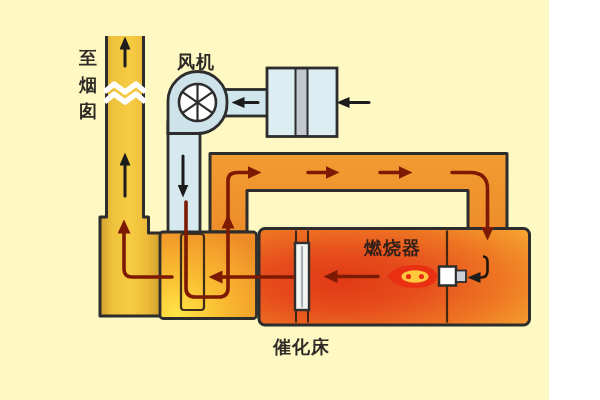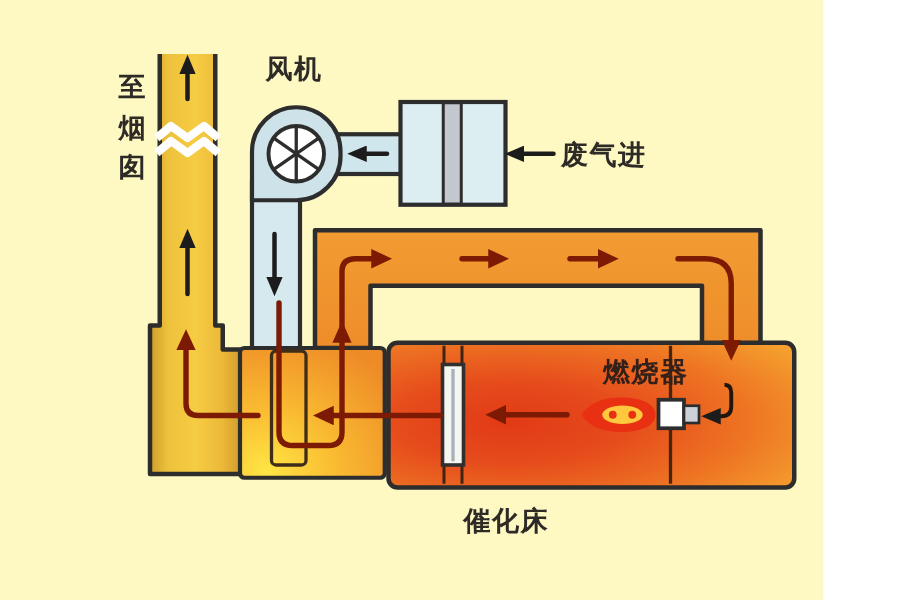--- a/index.html
+++ b/index.html
@@ -131,18 +131,17 @@
   <g fill="none" stroke="#1c1c1c" stroke-width="3" stroke-linecap="round">
     <path d="M125 66 V48" marker-end="url(#mB)"></path>
     <path d="M125 196 V164" marker-end="url(#mB)"></path>
     <path d="M183 156 V186" marker-end="url(#mB)"></path>
     <path d="M258 102.5 H243" marker-end="url(#mB)"></path>
     <path d="M369 102.5 H348" marker-end="url(#mB)"></path>
   </g>
 </svg>
 
 <div class="lbl vert" style="left:77px;top:45px;">至烟囱</div>
-<div class="lbl" style="left:177px;top:36px;text-align:center;">风机</div>
-<div class="lbl" style="left:374px;top:93px;">废气进</div>
-<div class="lbl" style="left:364px;top:238px;color:#332019;margin-left:38px;">燃烧器</div>
-<div class="lbl" style="left:273px;top:337px;margin-left:36px;">催化床</div>
+<div class="lbl" style="left:177px;top:52px;text-align:center;">风机</div>
+<div class="lbl" style="left:364px;top:238px;color:#332019;">燃烧器</div>
+<div class="lbl" style="left:273px;top:337px;">催化床</div>
 
 </div>
 
 </body></html>

